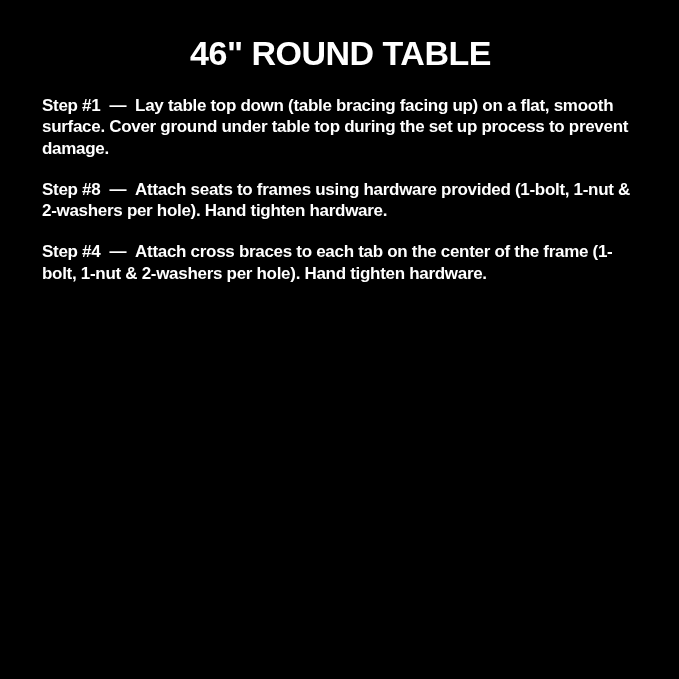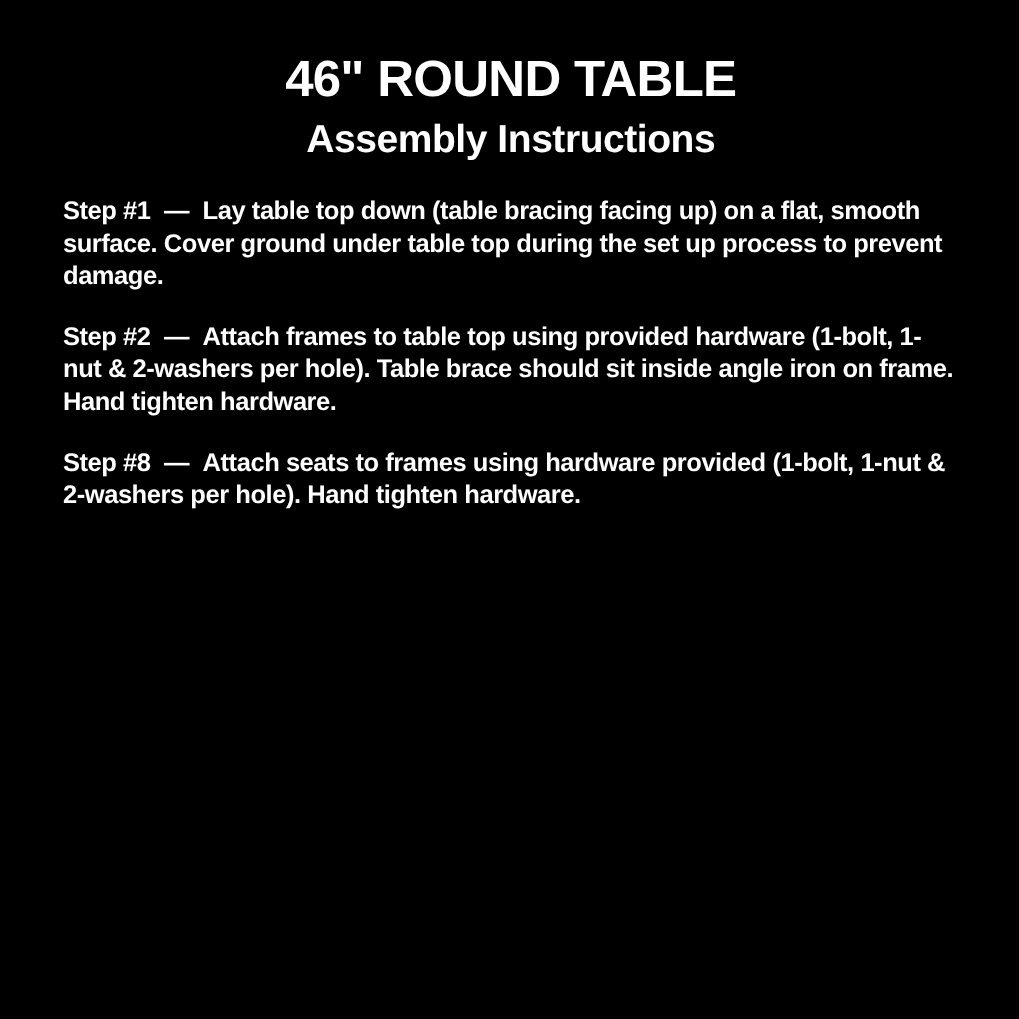--- a/index.html
+++ b/index.html
@@ -48,25 +48,24 @@
   .step .sep {
     margin: 0 9px;
   }
 </style>
 </head>
 <body>
 
 <div class="page">
   <div class="header">
     <h1 class="title">46" ROUND TABLE</h1>
-    <h2 class="subtitle">Assembly Instructions</h2>
   </div>
   <div class="steps">
   <p class="step"><span>Step #1</span><span class="sep">—</span><span>Lay table top down (table bracing facing up) on a flat, smooth surface. Cover ground under table top during the set up process to prevent damage.</span></p>
 
-  <p class="step"><span>Step #2</span><span class="sep">—</span><span>Attach frames to table top using provided hardware (1-bolt, 1-nut &amp; 2-washers per hole). Table brace should sit inside angle iron on frame. Hand tighten hardware.</span></p>
 
   <p class="step"><span>Step #8</span><span class="sep">—</span><span>Attach seats to frames using hardware provided (1-bolt, 1-nut &amp; 2-washers per hole). Hand tighten hardware.</span></p>
 
+  <p class="step"><span>Step #4</span><span class="sep">—</span><span>Attach cross braces to each tab on the center of the frame (1-bolt, 1-nut &amp; 2-washers per hole). Hand tighten hardware.</span></p>
 
 
 </div>
 </div>
 
 </body></html>

